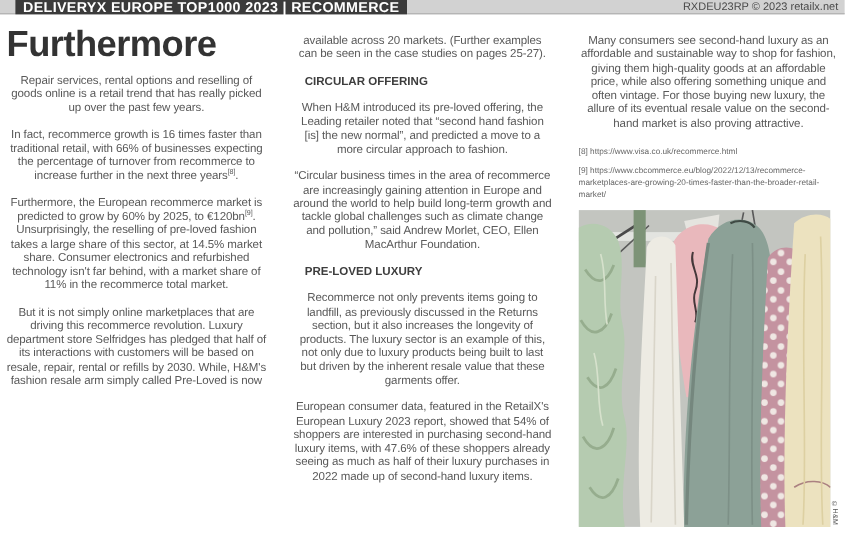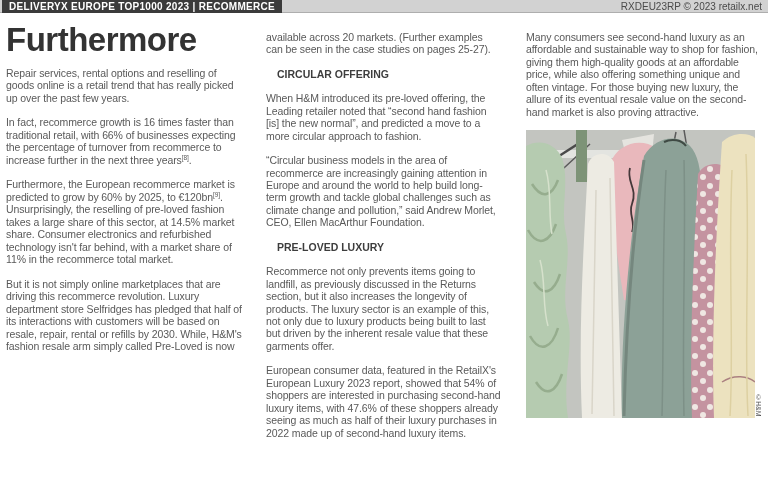--- a/index.html
+++ b/index.html
@@ -7,38 +7,38 @@
   body {
     width:768px; height:490px; background:#ffffff; overflow:hidden;
     font-family:"Liberation Sans", sans-serif; color:#595959;
   }
   
   .header {
     height:13px; background:#d2d2d2; border-bottom:1px solid #aeaeae;
     display:flex; align-items:center; justify-content:space-between;
   }
   .header-badge {
-    background:#3b3b3b; color:#ffffff; font-size:10px; font-weight:bold;
-    letter-spacing:.3px; height:13px; line-height:13px; padding:0 7px; margin-left:2px;
+    background:#3b3b3b; color:#ffffff; font-size:13px; font-weight:bold;
+    letter-spacing:.3px; height:13px; line-height:13px; padding:0 7px; margin-left:14px;
     white-space:nowrap;
   }
   .header-code { font-size:10px; color:#4a4a4a; margin-right:6px; white-space:nowrap; }
   
   .content { display:flex; gap:24px; padding:5px 6px 0 6px; }
   .col { width:236px; flex:0 0 236px; }
   .col-pad { padding-top:13px; }
   h1.page-title {
     font-size:33px; font-weight:600; color:#333333; letter-spacing:-0.5px;
     margin:5px 0 11px 0; line-height:1.0;
   }
   .standfirst {
     font-size:13.5px; font-weight:bold; color:#414141; line-height:1.3;
     margin:0 0 13px 0; letter-spacing:-0.2px;
   }
-  p.body { font-size:10.5px; line-height:1.19; margin:0 0 12px 0; letter-spacing:-0.1px; }
+  p.body { font-size:10.5px; line-height:1.19; margin:0 0 12px 0; letter-spacing:-0.1px;text-align:center; }
   p.body sup { font-size:6.5px; line-height:0; }
   .sec-heading {
     font-size:10.5px; font-weight:bold; color:#3d3d3d; letter-spacing:0;
     margin:11px; line-height:1.25;
   }
   
   .footnotes { margin-top:14px; }
   .footnote {
     font-size:7.5px; line-height:1.5; color:#666666; margin:0 0 5px 0;
     overflow-wrap:anywhere; letter-spacing:0;
@@ -66,28 +66,32 @@
     <p class="body">Repair services, rental options and reselling of goods online is a retail trend that has really picked up over the past few years.</p>
     <p class="body"><span>In fact, recommerce growth is 16 times faster than traditional retail, with 66% of businesses expecting the percentage of turnover from recommerce to increase further in the next three years</span><sup>[8]</sup><span>.</span></p>
     <p class="body"><span>Furthermore, the European recommerce market is predicted to grow by 60% by 2025, to €120bn</span><sup>[9]</sup><span>. Unsurprisingly, the reselling of pre-loved fashion takes a large share of this sector, at 14.5% market share. Consumer electronics and refurbished technology isn't far behind, with a market share of 11% in the recommerce total market.</span></p>
     <p class="body">But it is not simply online marketplaces that are driving this recommerce revolution. Luxury department store Selfridges has pledged that half of its interactions with customers will be based on resale, repair, rental or refills by 2030. While, H&amp;M's fashion resale arm simply called Pre-Loved is now</p>
   </div>
 
   <div class="col col-pad">
     <p class="body">available across 20 markets. (Further examples can be seen in the case studies on pages 25-27).</p>
     <h2 class="sec-heading">CIRCULAR OFFERING</h2>
     <p class="body">When H&amp;M introduced its pre-loved offering, the Leading retailer noted that “second hand fashion [is] the new normal”, and predicted a move to a more circular approach to fashion.</p>
-    <p class="body">“Circular business models in the area of recommerce are increasingly gaining attention in Europe and around the world to help build long-term growth and tackle global challenges such as climate change and pollution,” said Andrew Morlet, CEO, Ellen MacArthur Foundation.</p>
+    <p class="body">“Circular business times in the area of recommerce are increasingly gaining attention in Europe and around the world to help build long-term growth and tackle global challenges such as climate change and pollution,” said Andrew Morlet, CEO, Ellen MacArthur Foundation.</p>
     <h2 class="sec-heading">PRE-LOVED LUXURY</h2>
     <p class="body">Recommerce not only prevents items going to landfill, as previously discussed in the Returns section, but it also increases the longevity of products. The luxury sector is an example of this, not only due to luxury products being built to last but driven by the inherent resale value that these garments offer.</p>
     <p class="body">European consumer data, featured in the RetailX's European Luxury 2023 report, showed that 54% of shoppers are interested in purchasing second-hand luxury items, with 47.6% of these shoppers already seeing as much as half of their luxury purchases in 2022 made up of second-hand luxury items.</p>
   </div>
 
   <div class="col col-pad">
     <p class="body">Many consumers see second-hand luxury as an affordable and sustainable way to shop for fashion, giving them high-quality goods at an affordable price, while also offering something unique and often vintage. For those buying new luxury, the allure of its eventual resale value on the second-hand market is also proving attractive.</p>
+    <div class="footnotes">
+      <p class="footnote">[8] https://www.visa.co.uk/recommerce.html</p>
+      <p class="footnote">[9] https://www.cbcommerce.eu/blog/2022/12/13/recommerce-marketplaces-are-growing-20-times-faster-than-the-broader-retail-market/</p>
+    </div>
 
     <div class="photo-wrap">
       <svg viewBox="0 0 229 288" preserveAspectRatio="none">
         <defs>
           <pattern id="dots" width="15" height="17" patternUnits="userSpaceOnUse">
             <circle cx="4" cy="5" r="3" fill="#efe7e3"></circle>
             <circle cx="12" cy="13" r="3" fill="#efe7e3"></circle>
           </pattern>
         </defs>
 

